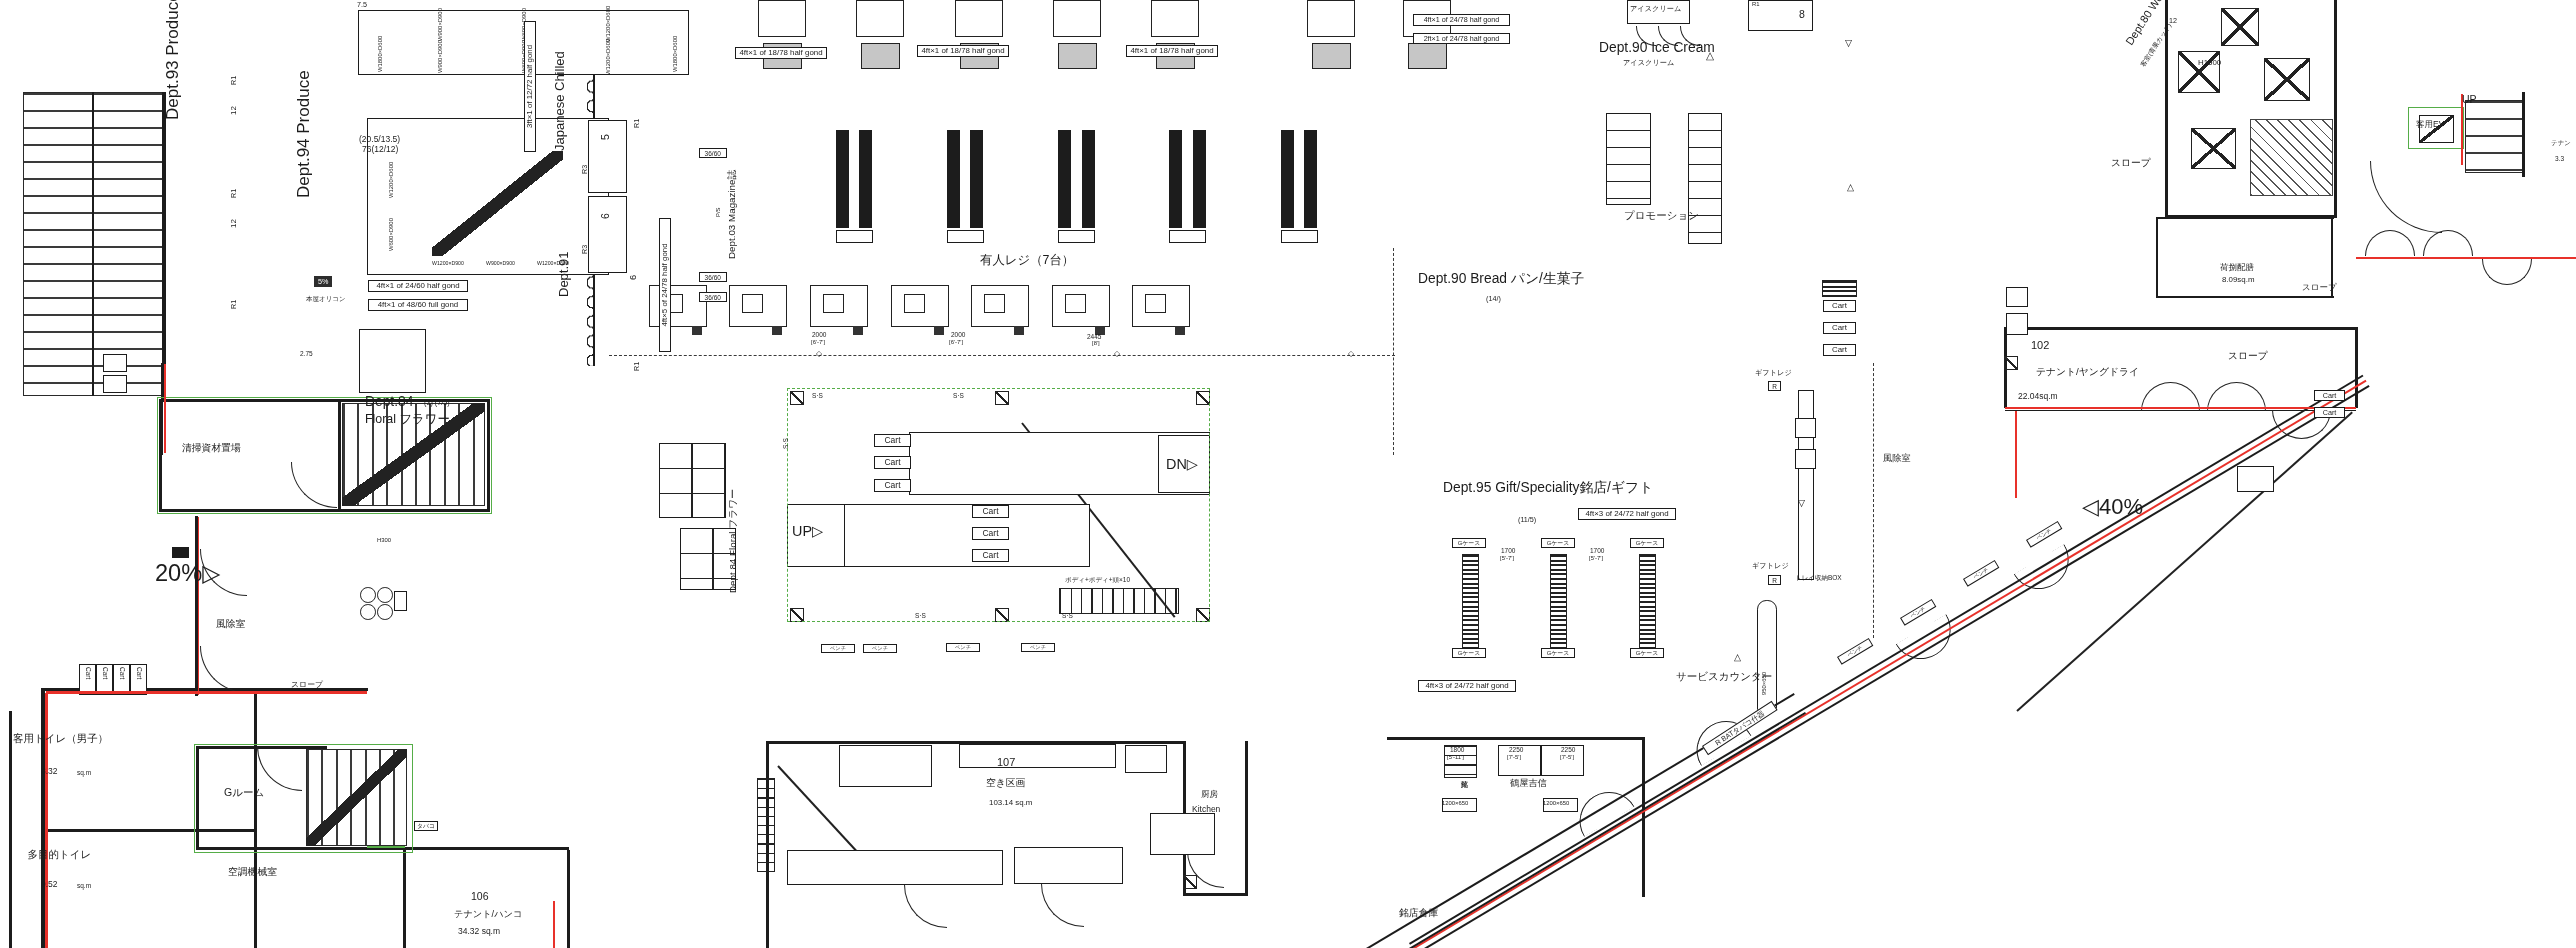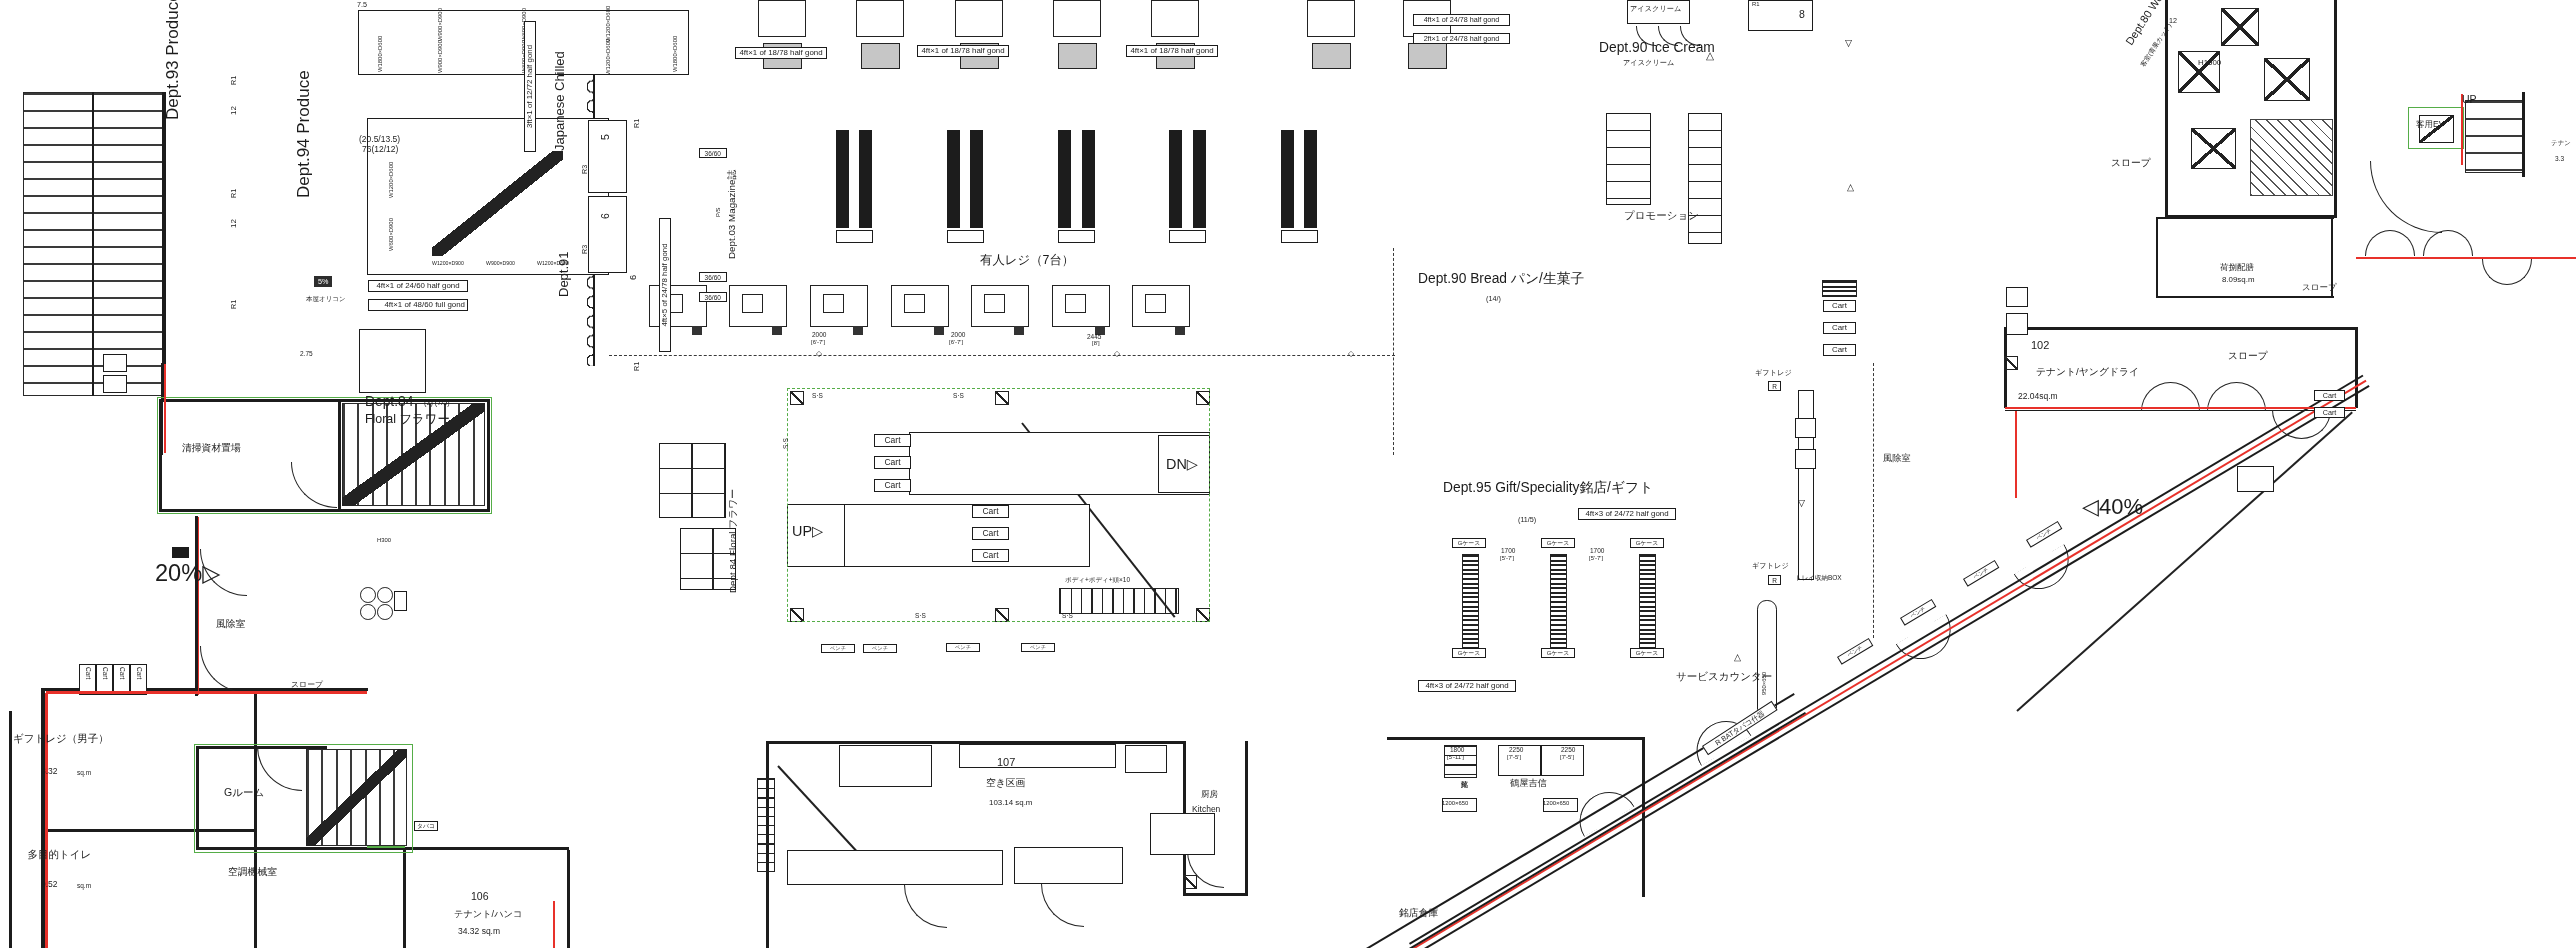--- a/index.html
+++ b/index.html
@@ -308,41 +308,41 @@
       <div class="lbl" style="left: 432px; top: 261px; font-size: 5.2px;">W1200×D900</div>
       <div class="lbl" style="left: 486px; top: 261px; font-size: 5.2px;">W900×D900</div>
       <div class="lbl" style="left: 537px; top: 261px; font-size: 5.2px;">W1200×D600</div>
       <div class="lbl box" style="left: 524px; top: 152px; font-size: 7.9px; width: 131px; transform: rotate(-90deg);">3ft×1 of 12/72 half gond</div>
       <div class="lbl" style="left: 553px; top: 151px; font-size: 13px; transform: rotate(-90deg);">Japanese Chilled</div>
       <div class="lbl" style="left: 557px; top: 297px; font-size: 13px; transform: rotate(-90deg);">Dept.91</div>
       <div class="lbl" style="left: 633px; top: 128px; font-size: 7.2px; transform: rotate(-90deg);">R1</div>
       <div class="lbl" style="left: 629px; top: 280px; font-size: 9.2px; transform: rotate(-90deg);">6</div>
       <div class="lbl" style="left: 633px; top: 371px; font-size: 7.2px; transform: rotate(-90deg);">R1</div>
       <div class="lbl box" style="left: 368px; top: 280px; font-size: 7.9px; width: 100px;">4ft×1 of 24/60 half gond</div>
-      <div class="lbl box" style="left: 368px; top: 299px; font-size: 7.9px; width: 100px; text-align: right;">4ft×1 of 48/60 full gond</div>
+      <div class="lbl box" style="left: 368px; top: 299px; font-size: 7.9px; width: 100px;">4ft×1 of 48/60 full gond</div>
       <div class="lbl box dark" style="left: 314px; top: 276px; font-size: 7.2px; width: 18.3px;">5%</div>
       <div class="lbl" style="left: 306px; top: 295px; font-size: 6.5px;">本屋オリコン</div>
       <div class="lbl" style="left: 300px; top: 350px; font-size: 6.5px;">2.75</div>
       <div class="lbl" style="left: 365px; top: 395px; font-size: 13.8px;">Dept.84</div>
       <div class="lbl" style="left: 424px; top: 399px; font-size: 7.2px;">(3) (7/5)</div>
       <div class="lbl" style="left: 365px; top: 413px; font-size: 12.4px;">Floral フラワー</div>
       <div class="lbl" style="left: 728px; top: 593px; font-size: 9.8px; transform: rotate(-90deg);">Dept.84 Floral フラワー</div>
       <div class="lbl" style="left: 230px; top: 85px; font-size: 7.2px; transform: rotate(-90deg);">R1</div>
       <div class="lbl" style="left: 230px; top: 115px; font-size: 7.9px; transform: rotate(-90deg);">12</div>
       <div class="lbl" style="left: 230px; top: 198px; font-size: 7.2px; transform: rotate(-90deg);">R1</div>
       <div class="lbl" style="left: 230px; top: 228px; font-size: 7.9px; transform: rotate(-90deg);">12</div>
       <div class="lbl" style="left: 230px; top: 309px; font-size: 7.2px; transform: rotate(-90deg);">R1</div>
       <div class="lbl" style="left: 182px; top: 443px; font-size: 9.8px;">清掃資材置場</div>
       <div class="lbl" style="left: 155px; top: 561px; font-size: 23.6px;">20%▷</div>
       <div class="lbl" style="left: 216px; top: 619px; font-size: 9.8px;">風除室</div>
       <div class="lbl" style="left: 92px; top: 667px; font-size: 6.5px; transform: rotate(90deg);">Cart</div>
       <div class="lbl" style="left: 109px; top: 667px; font-size: 6.5px; transform: rotate(90deg);">Cart</div>
       <div class="lbl" style="left: 126px; top: 667px; font-size: 6.5px; transform: rotate(90deg);">Cart</div>
       <div class="lbl" style="left: 143px; top: 667px; font-size: 6.5px; transform: rotate(90deg);">Cart</div>
-      <div class="lbl" style="left: 13px; top: 733px; font-size: 10.5px;">ギフトレジ（男子）</div>
+      <div class="lbl" style="left: 13px; top: 733px; font-size: 10.5px;">客用トイレ（男子）</div>
       <div class="lbl" style="left: 41px; top: 767px; font-size: 8.5px;">8.32</div>
       <div class="lbl" style="left: 77px; top: 769px; font-size: 6.5px;">sq.m</div>
       <div class="lbl" style="left: 27.5px; top: 849px; font-size: 10.5px;">多目的トイレ</div>
       <div class="lbl" style="left: 41px; top: 880px; font-size: 8.5px;">9.52</div>
       <div class="lbl" style="left: 77px; top: 882px; font-size: 6.5px;">sq.m</div>
       <div class="lbl" style="left: 224px; top: 787px; font-size: 10.5px;">Gルーム</div>
       <div class="lbl" style="left: 228px; top: 867px; font-size: 9.8px;">空調機械室</div>
       <div class="lbl" style="left: 471px; top: 891px; font-size: 10.5px;">106</div>
       <div class="lbl" style="left: 454px; top: 910px; font-size: 9.2px;">テナント/ハンコ</div>
       <div class="lbl" style="left: 458px; top: 927px; font-size: 8.5px;">34.32 sq.m</div>

